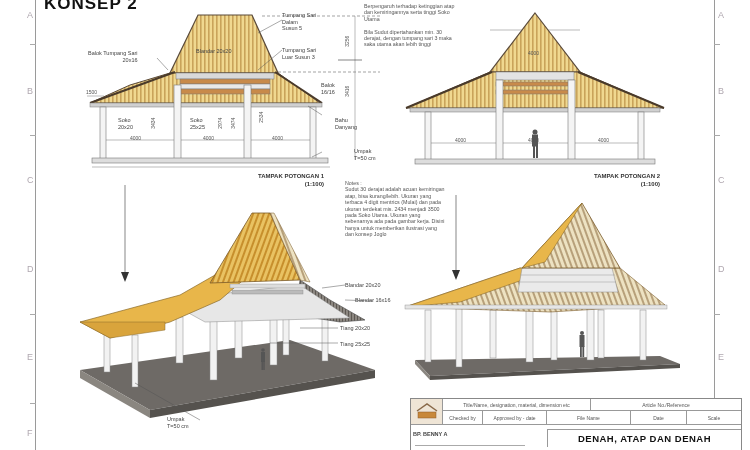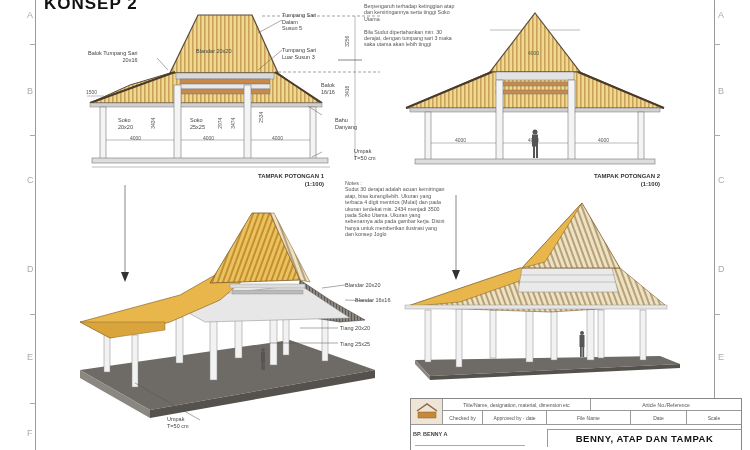--- a/index.html
+++ b/index.html
@@ -320,14 +320,14 @@
   </div>
   <div class="tb-cell" style="left:32px;top:0;width:148px;height:12px;">Title/Name, designation, material, dimension etc</div>
   <div class="tb-cell" style="left:180px;top:0;width:150px;height:12px;border-right:none;">Article No./Reference</div>
   <div class="tb-cell" style="left:32px;top:12px;width:40px;height:14px;">Checked by</div>
   <div class="tb-cell" style="left:72px;top:12px;width:64px;height:14px;">Approved by - date</div>
   <div class="tb-cell" style="left:136px;top:12px;width:84px;height:14px;">File Name</div>
   <div class="tb-cell" style="left:220px;top:12px;width:56px;height:14px;">Date</div>
   <div class="tb-cell" style="left:276px;top:12px;width:54px;height:14px;border-right:none;">Scale</div>
   <div class="tb-author">BP. BENNY A</div>
   <div style="position:absolute;left:4px;top:46px;width:110px;height:1px;background:#aaa;"></div>
-  <div class="tb-title">BENNY, ATAP DAN TAMPAK</div>
+  <div class="tb-title">DENAH, ATAP DAN DENAH</div>
 </div>
 
 </body></html>

